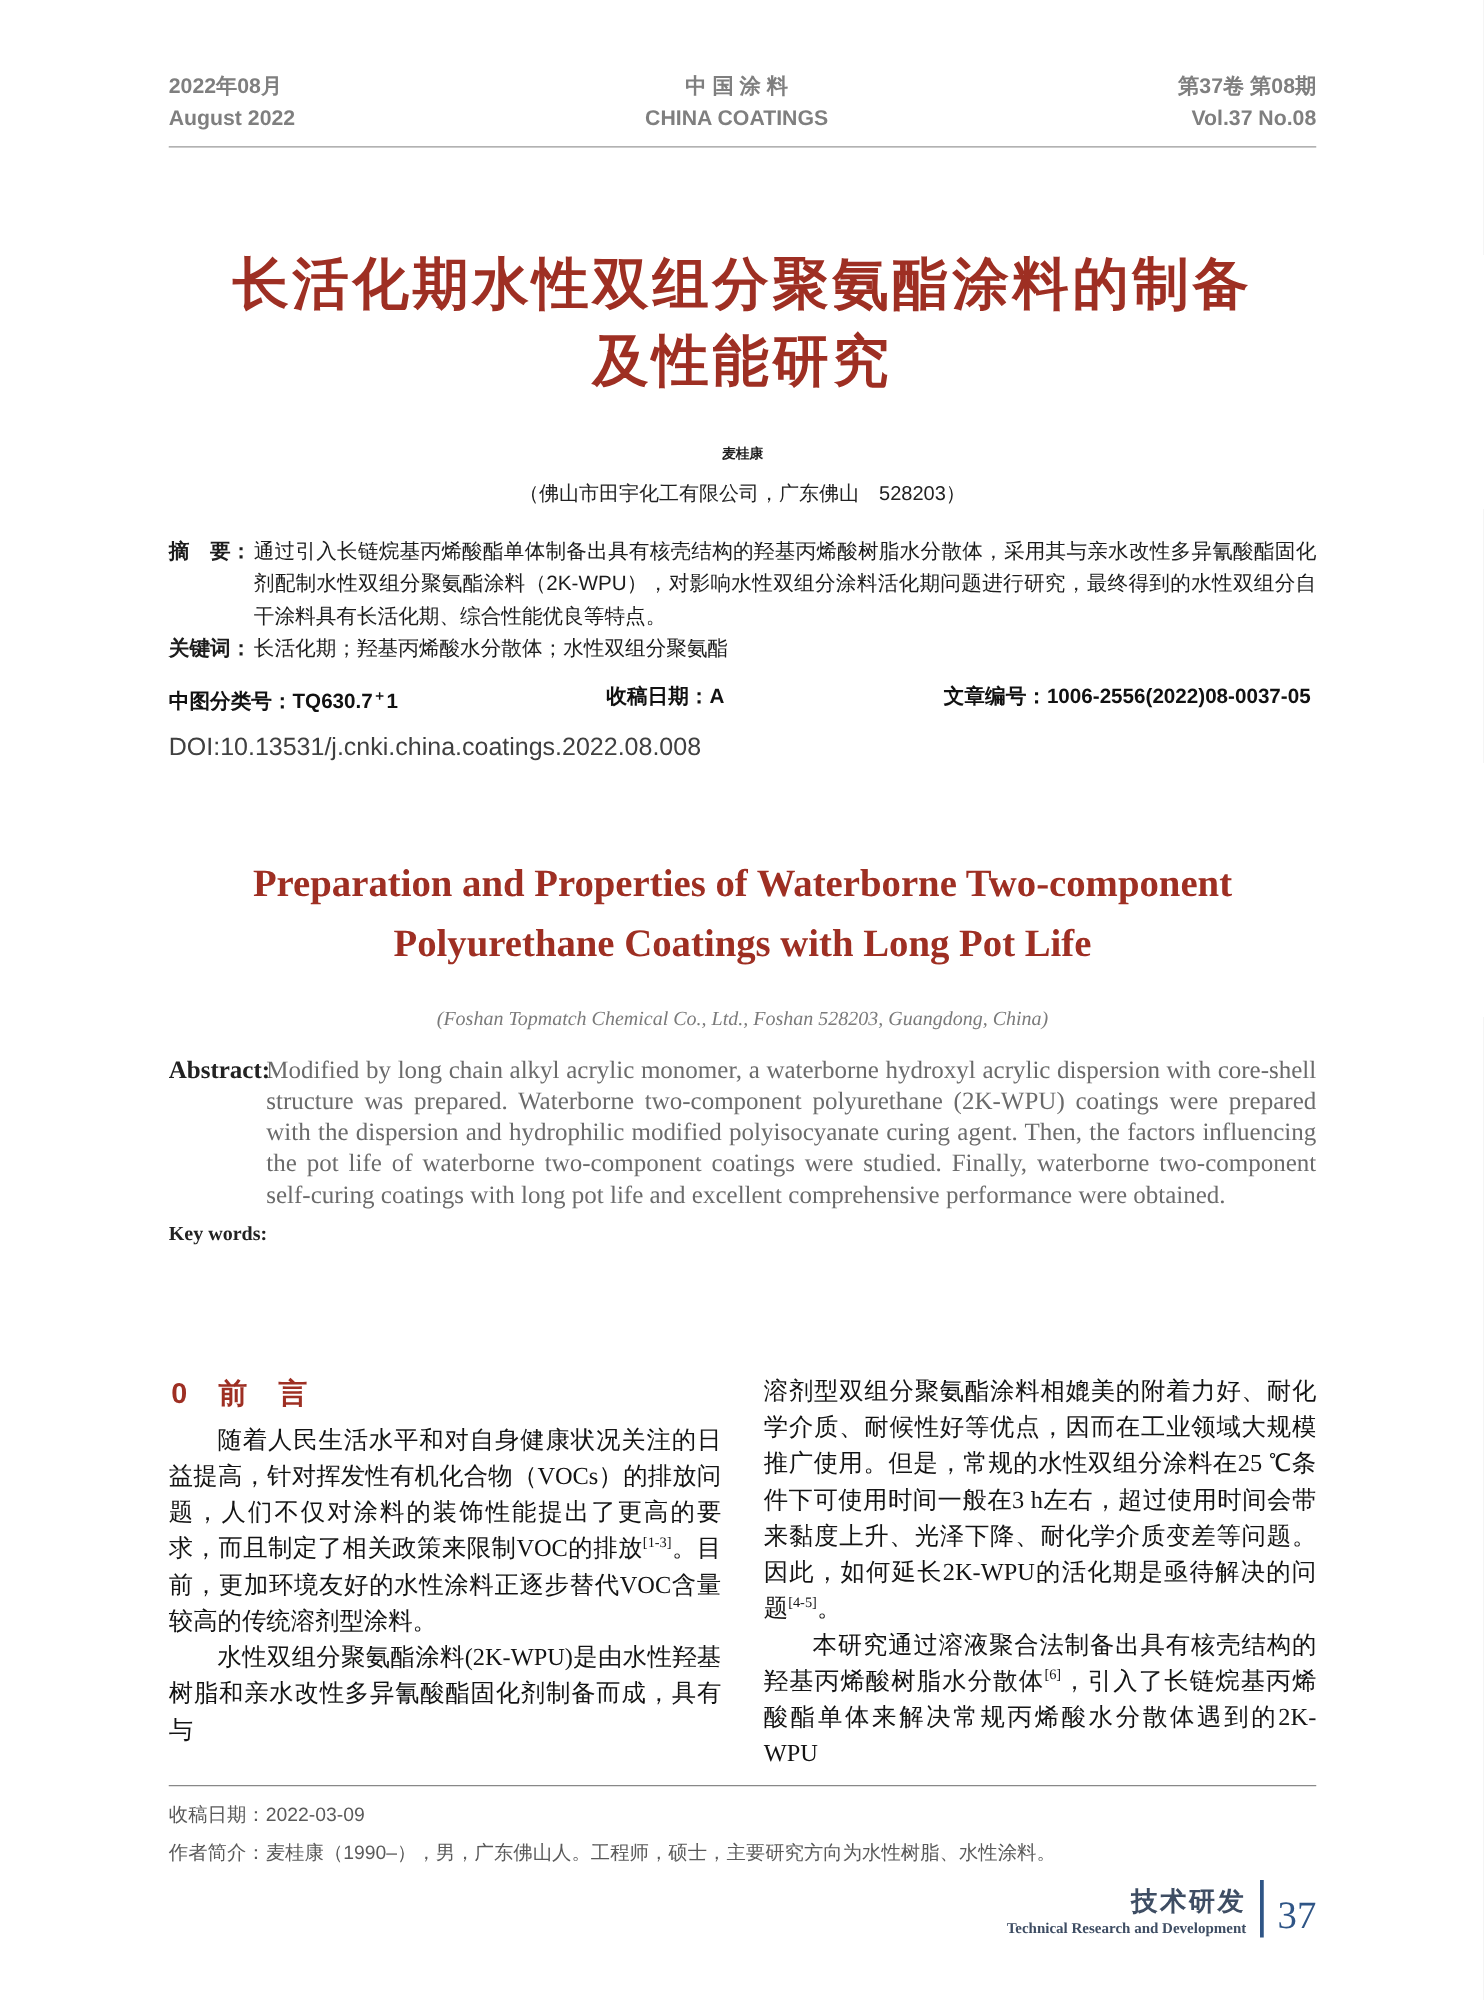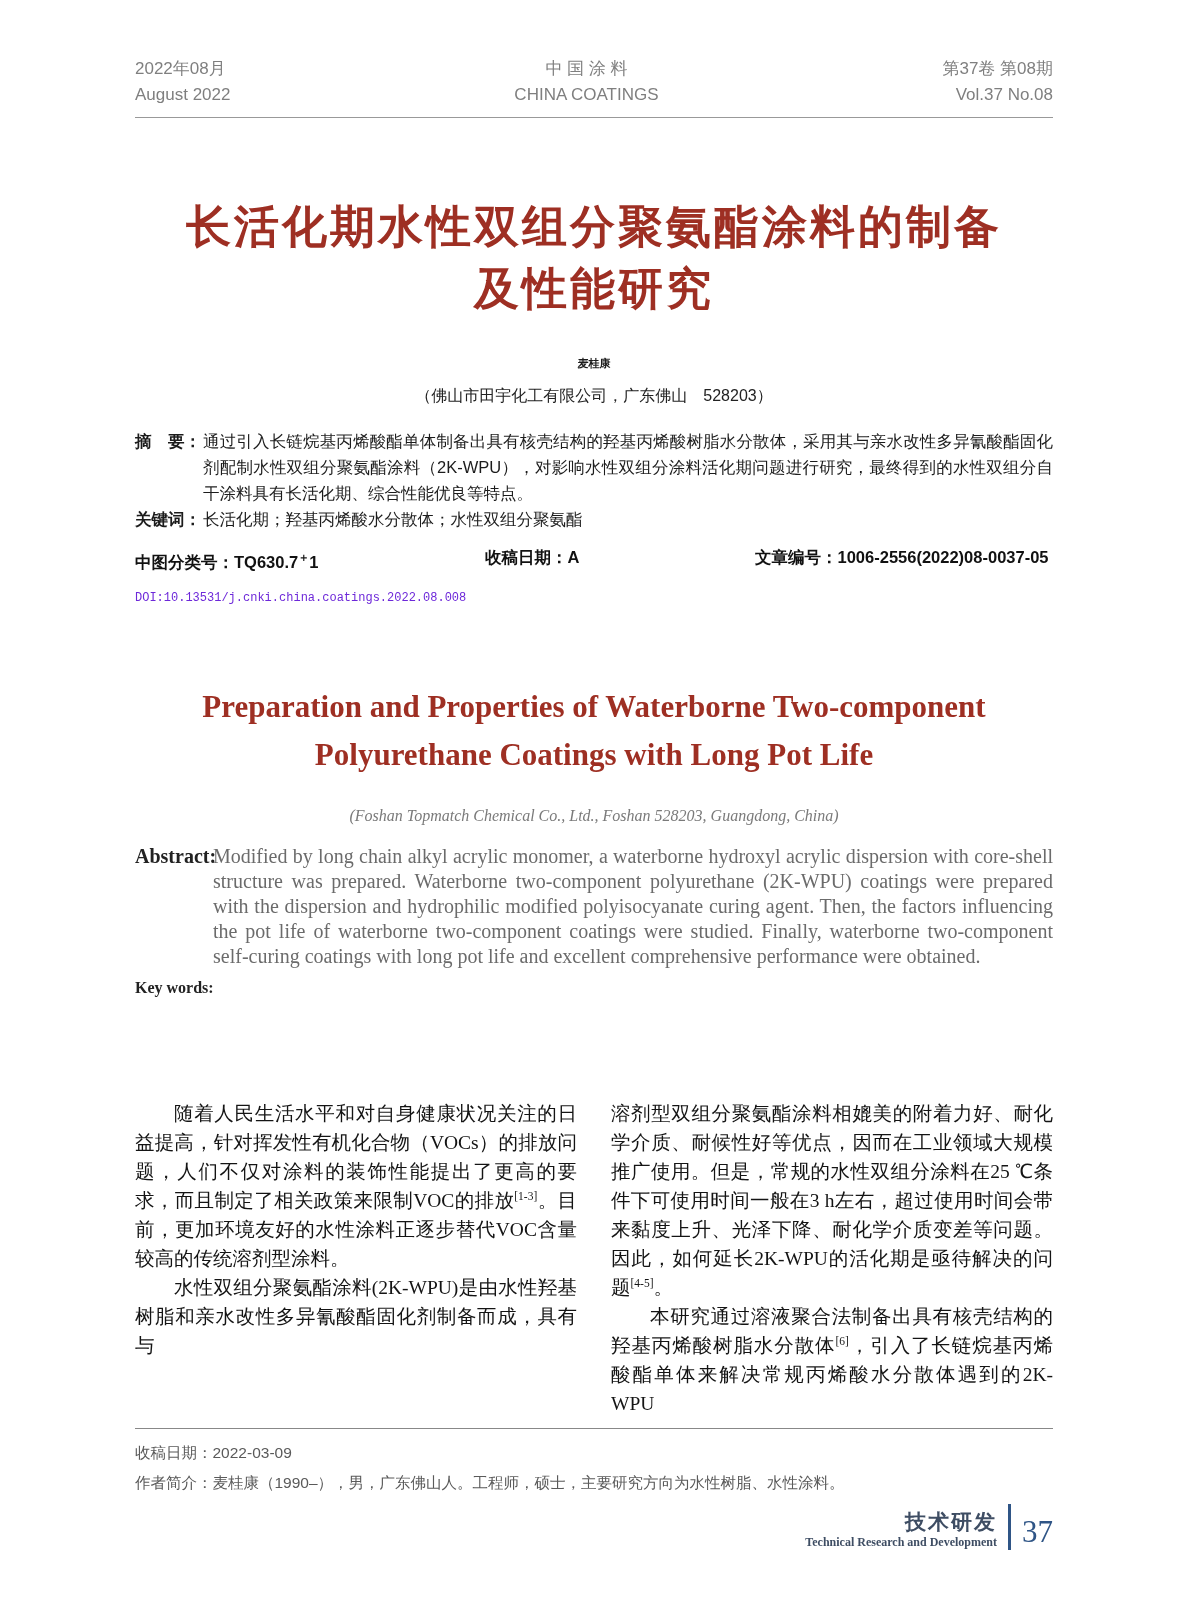--- a/index.html
+++ b/index.html
@@ -13,21 +13,21 @@
     width:1187px;height:1600px;margin:0 auto;background:#ffffff;
     position:relative;overflow:hidden;
     font-family:"Liberation Serif",serif;color:#1a1a1a;
   }
   .content{padding:0 134px 0 135px;}
 
   
   .journal-header{
     display:flex;justify-content:space-between;align-items:flex-end;
     padding-top:56px;padding-bottom:9px;border-bottom:1.5px solid #999;
-    font-family:"Liberation Sans",sans-serif;font-size:17px;line-height:26px;color:#7f7f7f;
+    font-family:"Liberation Sans",sans-serif;font-size:17px;line-height:26px;color:#7f7f7f;font-weight:bold;
   }
   .journal-header .hc{text-align:center;}
   .journal-header .hr{text-align:right;}
 
   
   .title-zh{
     margin-top:78px;text-align:center;color:var(--accent-red,#9E2F23);
     font-family:"Liberation Sans",sans-serif;font-weight:bold;
     font-size:45px;line-height:62px;letter-spacing:3px;
   }
@@ -44,22 +44,22 @@
     font-family:"Liberation Sans",sans-serif;font-size:16.5px;line-height:26px;color:#1c1c1c;}
   .keywords-zh{margin-top:0;padding-left:68px;
     font-family:"Liberation Sans",sans-serif;font-size:16.5px;line-height:26px;color:#1c1c1c;}
 
   .meta-row{
     margin-top:12px;display:grid;grid-template-columns:350px 270px 1fr;
     font-family:"Liberation Sans",sans-serif;font-weight:600;
     font-size:16.5px;line-height:26px;color:#111;
   }
   .meta-row sup{font-size:11px;}
-  .doi-line{margin-top:10px;font-family:Liberation Mono, monospace;font-size:12px;
-    line-height:26px;color:#6d28d9;}
+  .doi-line{margin-top:10px;font-family:Liberation Sans, sans-serif;font-size:20px;
+    line-height:26px;color:#404040;}
 
   
   .title-en{
     margin-top:72px;text-align:center;color:var(--accent-red,#9E2F23);
     font-family:"Liberation Serif",serif;font-weight:bold;font-size:31px;line-height:48px;
   }
   .author-en{margin-top:18px;text-align:center;font-family:"Liberation Sans",sans-serif;
     font-size:16.5px;line-height:26px;color:#8a8a8a;}
   .affil-en{margin-top:4px;text-align:center;font-family:"Liberation Serif",serif;
     font-style:italic;font-size:16px;line-height:24px;color:#7a7a7a;}
@@ -157,20 +157,21 @@
       <span class="label">Abstract:</span>
       <span>Modified by long chain alkyl acrylic monomer, a waterborne hydroxyl acrylic dispersion with core-shell structure was prepared. Waterborne two-component polyurethane (2K-WPU) coatings were prepared with the dispersion and hydrophilic modified polyisocyanate curing agent. Then, the factors influencing the pot life of waterborne two-component coatings were studied. Finally, waterborne two-component self-curing coatings with long pot life and excellent comprehensive performance were obtained.</span>
     </div>
 
     <div class="hang keywords-en">
       <span class="label">Key words:</span>
     </div>
 
     <div class="body-cols">
       <div class="col">
+        <h3 class="section-heading">0　前　言</h3>
         <p><span>随着人民生活水平和对自身健康状况关注的日益提高，针对挥发性有机化合物（VOCs）的排放问题，人们不仅对涂料的装饰性能提出了更高的要求，而且制定了相关政策来限制VOC的排放</span><sup>[1-3]</sup><span>。目前，更加环境友好的水性涂料正逐步替代VOC含量较高的传统溶剂型涂料。</span></p>
         <p><span>水性双组分聚氨酯涂料(2K-WPU)是由水性羟基树脂和亲水改性多异氰酸酯固化剂制备而成，具有与</span></p>
       </div>
       <div class="col">
         <p class="no-indent"><span>溶剂型双组分聚氨酯涂料相媲美的附着力好、耐化学介质、耐候性好等优点，因而在工业领域大规模推广使用。但是，常规的水性双组分涂料在25 ℃条件下可使用时间一般在3 h左右，超过使用时间会带来黏度上升、光泽下降、耐化学介质变差等问题。因此，如何延长2K-WPU的活化期是亟待解决的问题</span><sup>[4-5]</sup><span>。</span></p>
         <p><span>本研究通过溶液聚合法制备出具有核壳结构的羟基丙烯酸树脂水分散体</span><sup>[6]</sup><span>，引入了长链烷基丙烯酸酯单体来解决常规丙烯酸水分散体遇到的2K-WPU</span></p>
       </div>
     </div>
 
     <div class="footnotes">

